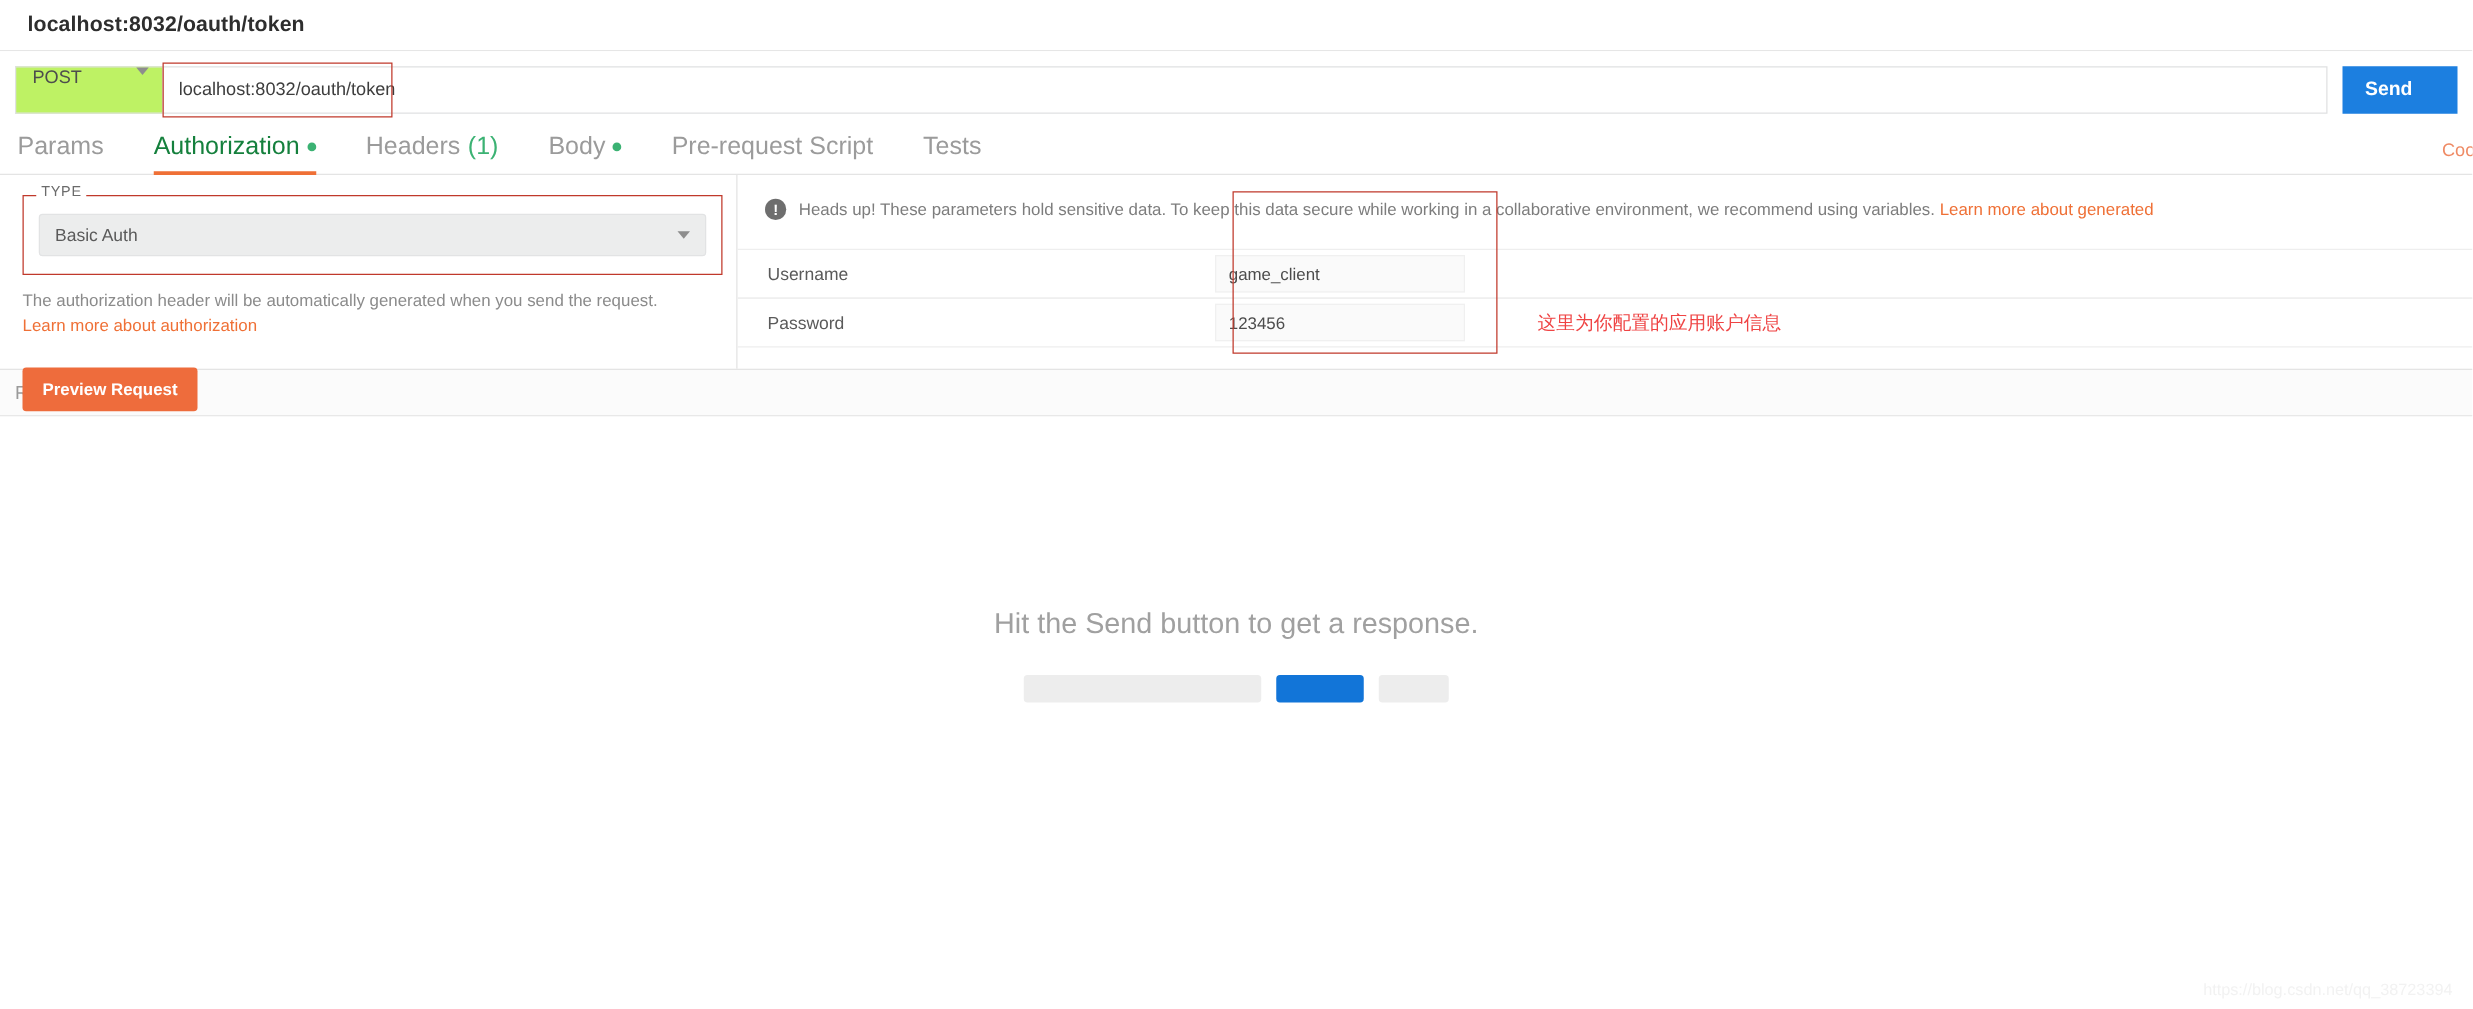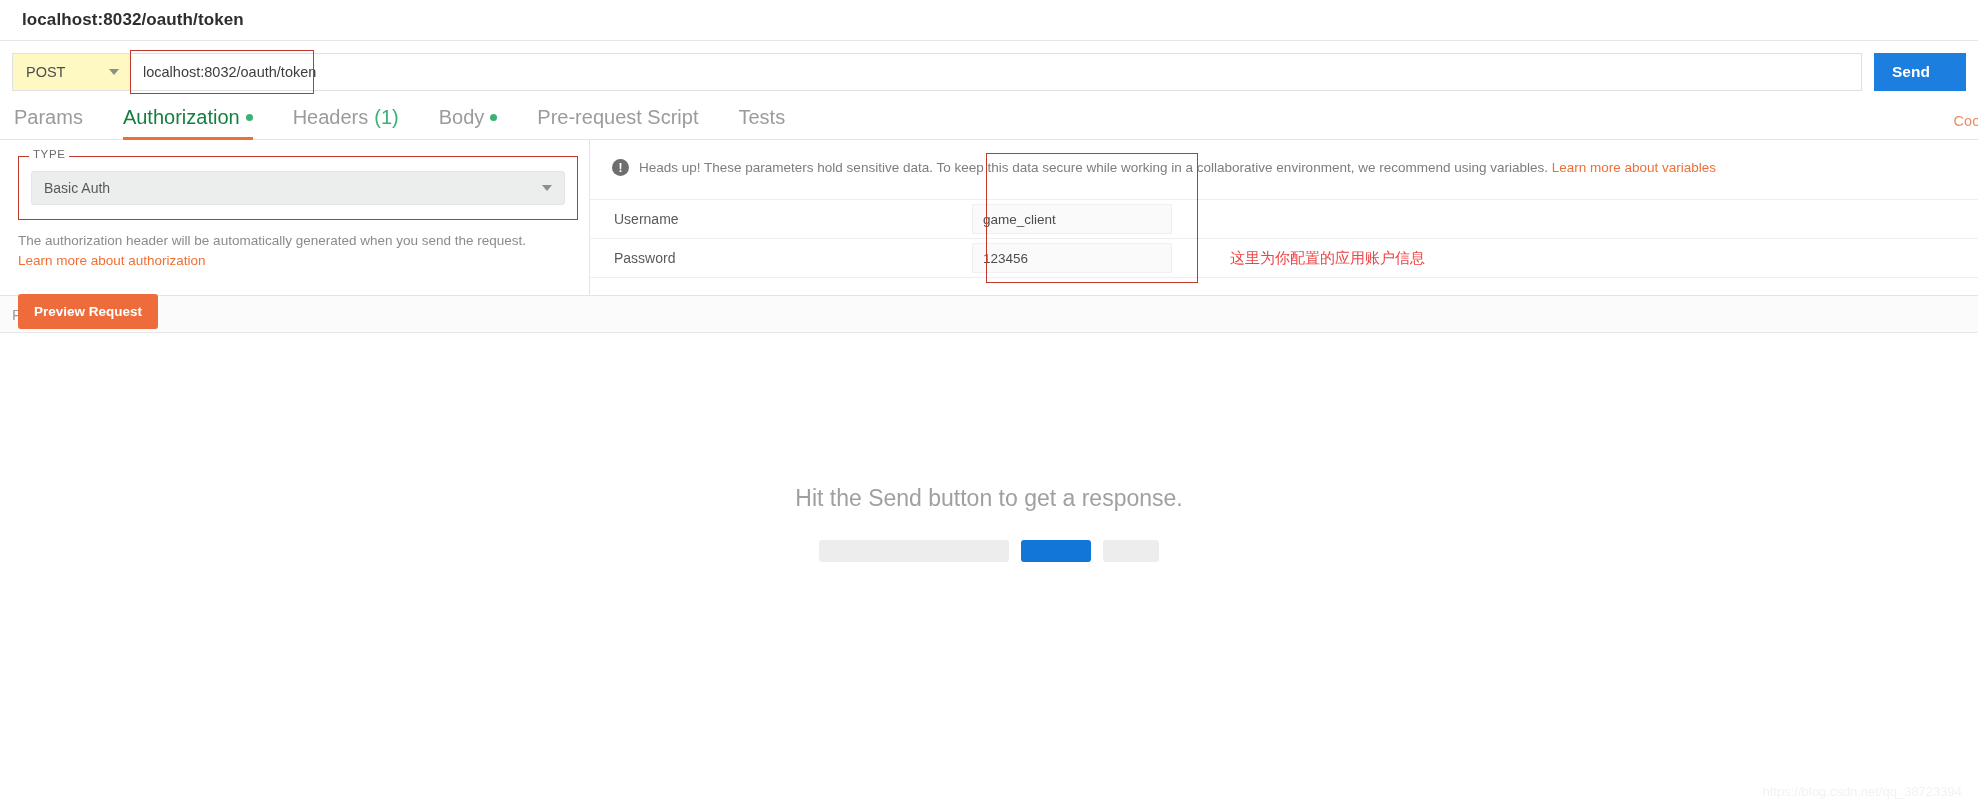--- a/index.html
+++ b/index.html
@@ -23,24 +23,24 @@
   
   .reqbar {
     height: 61px;
     display: flex; align-items: center;
     padding: 0 12px 0 12px;
     background: #ffffff;
     gap: 0;
   }
   .method-select {
     width: 118px; height: 38px;
-    background: #fef9c3;
+    background: #bef264;
     border: 1px solid #e0e1e2;
     border-right: none;
-    display: flex; align-items: center; justify-content: space-between;
+    display: flex; justify-content: space-between;
     padding: 0 11px 0 13px;
     font-size: 14.5px; color: #4d4d4d;
     cursor: pointer;
   }
   .caret-dn {
     width: 0; height: 0;
     border-left: 5px solid transparent;
     border-right: 5px solid transparent;
     border-top: 6px solid #8d8d8d;
   }
@@ -302,21 +302,21 @@
     </div>
     <div class="helper">
       <span>The authorization header will be automatically generated when you send the request. </span><span class="link">Learn more about authorization</span>
     </div>
     <button class="preview-btn">Preview Request</button>
   </div>
 
   <div class="right-pane">
     <div class="banner">
       <span class="info-ico">!</span>
-      <span><span>Heads up! These parameters hold sensitive data. To keep this data secure while working in a collaborative environment, we recommend using variables. </span><span class="link">Learn more about variables</span></span>
+      <span><span>Heads up! These parameters hold sensitive data. To keep this data secure while working in a collaborative environment, we recommend using variables. </span><span class="link">Learn more about generated</span></span>
     </div>
 
     <div class="cred-rows">
       <div class="cred-row">
         <span class="cred-label">Username</span>
         <input class="cred-input" value="game_client" style="">
       </div>
       <div class="cred-row">
         <span class="cred-label">Password</span>
         <input class="cred-input" value="123456" style="">

